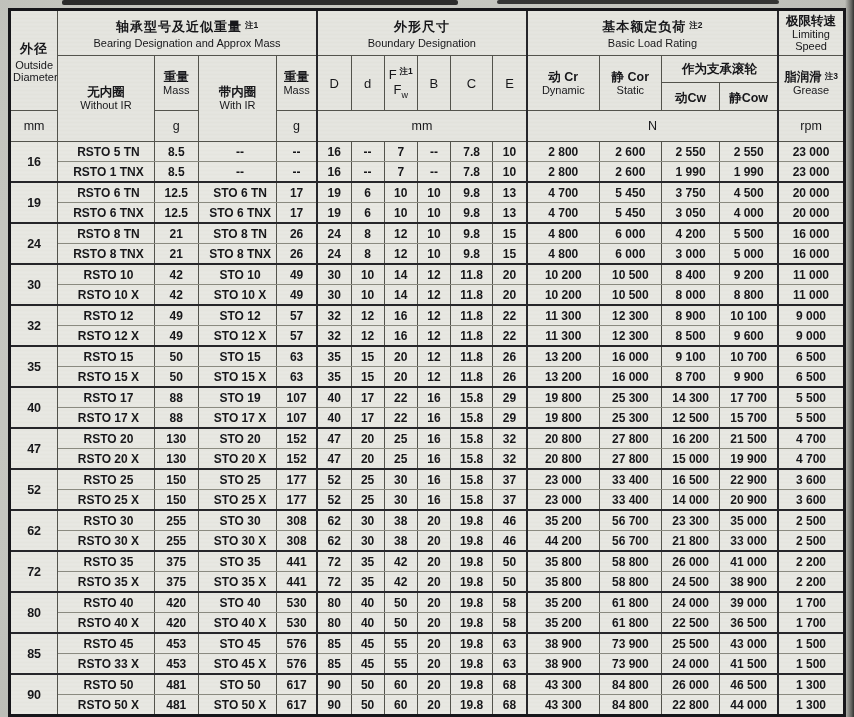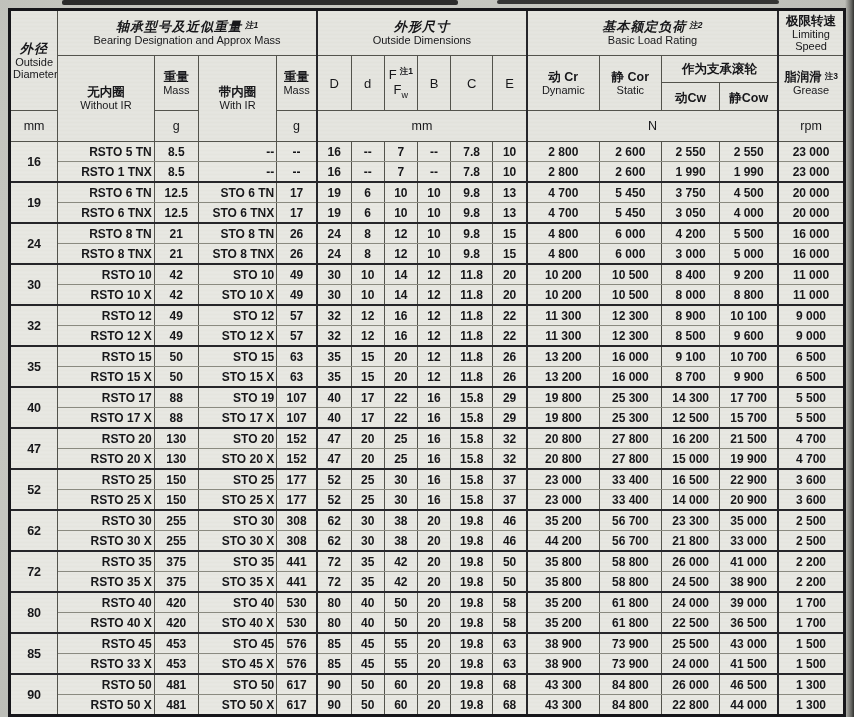--- a/index.html
+++ b/index.html
@@ -24,29 +24,29 @@
     text-align:center; vertical-align:middle;
     color:#17171a;
     white-space:nowrap;
     overflow:hidden;
   }
   thead th { background:rgba(0,0,0,0.012); }
   .hr1 th { height:44px; }
   .hr2a th { height:26px; }
   .hr2b th { height:27px; }
   .hr3 th { height:30px; font-weight:normal; font-size:12.5px;margin-top:20px; }
-  .zh { font-weight:bold; font-size:13px; line-height:15px; letter-spacing:1px;font-style:italic; }
+  .zh { font-weight:bold; font-size:13px; line-height:21px; letter-spacing:1px; }
   .zh-s { font-weight:bold; font-size:12.5px; line-height:14px; }
   .en { font-weight:normal; font-size:11px; line-height:12.5px; letter-spacing:0; }
   sup.note { font-size:8.5px; font-weight:bold; vertical-align:top; position:relative; top:-1px; letter-spacing:0; margin-left:3px; }
   sub.sm { font-size:9px; }
   .dimhead { font-weight:normal; font-size:13px; }
   tbody td { font-size:12px; font-weight:bold; height:19px; border-bottom:1px solid #8a8a80; }
   tbody tr.grp-end td { border-bottom:2px solid #26262a; }
-  td.left { text-align:right; padding-left:7px; }
+  td.left { text-align:center; padding-left:7px; }
   td.od-cell { font-size:12.5px; border-bottom:2px solid #26262a; }
   .maj { border-left:2px solid #26262a; }
   
   .smudge { position:absolute; background:#101012; border-radius:2px; }
   .smudge-1 { top:0; left:62px; width:396px; height:5px; opacity:.85; }
   .smudge-2 { top:0; left:497px; width:282px; height:4px; opacity:.8; }
   .smudge-3 { bottom:0; left:634px; width:126px; height:3px; opacity:.4; }
   .edge-right { position:absolute; top:0; right:0; bottom:0; width:9px;
     background:linear-gradient(to right, rgba(30,30,28,0) 0%, rgba(30,30,28,0.55) 70%, rgba(15,15,14,0.8) 100%); }
 </style>
@@ -84,21 +84,21 @@
           <div class="zh">外径</div>
           <div class="en">Outside</div>
           <div class="en">Diameter</div>
         </th>
         <th colspan="4">
           <div class="zh"><span>轴承型号及近似重量</span><sup class="note">注1</sup></div>
           <div class="en">Bearing Designation and Approx Mass</div>
         </th>
         <th colspan="6" class="maj">
           <div class="zh">外形尺寸</div>
-          <div class="en">Outside Dimensions</div>
+          <div class="en">Boundary Designation</div>
         </th>
         <th colspan="4" class="maj">
           <div class="zh"><span>基本额定负荷</span><sup class="note">注2</sup></div>
           <div class="en">Basic Load Rating</div>
         </th>
         <th class="maj">
           <div class="zh-s">极限转速</div>
           <div class="en">Limiting</div>
           <div class="en">Speed</div>
         </th>

